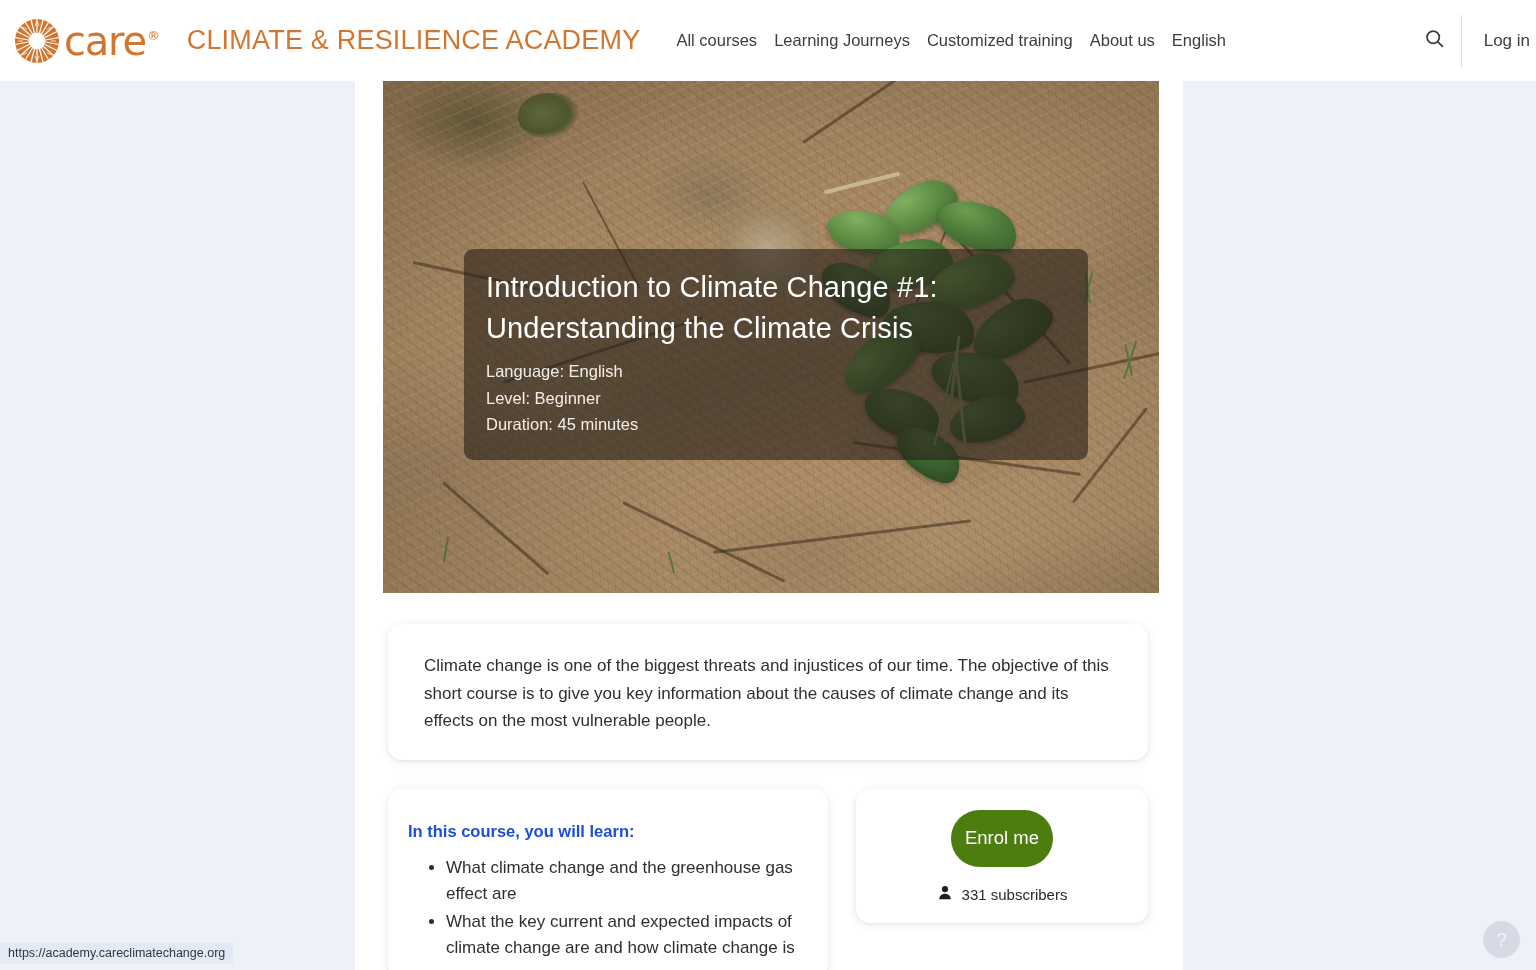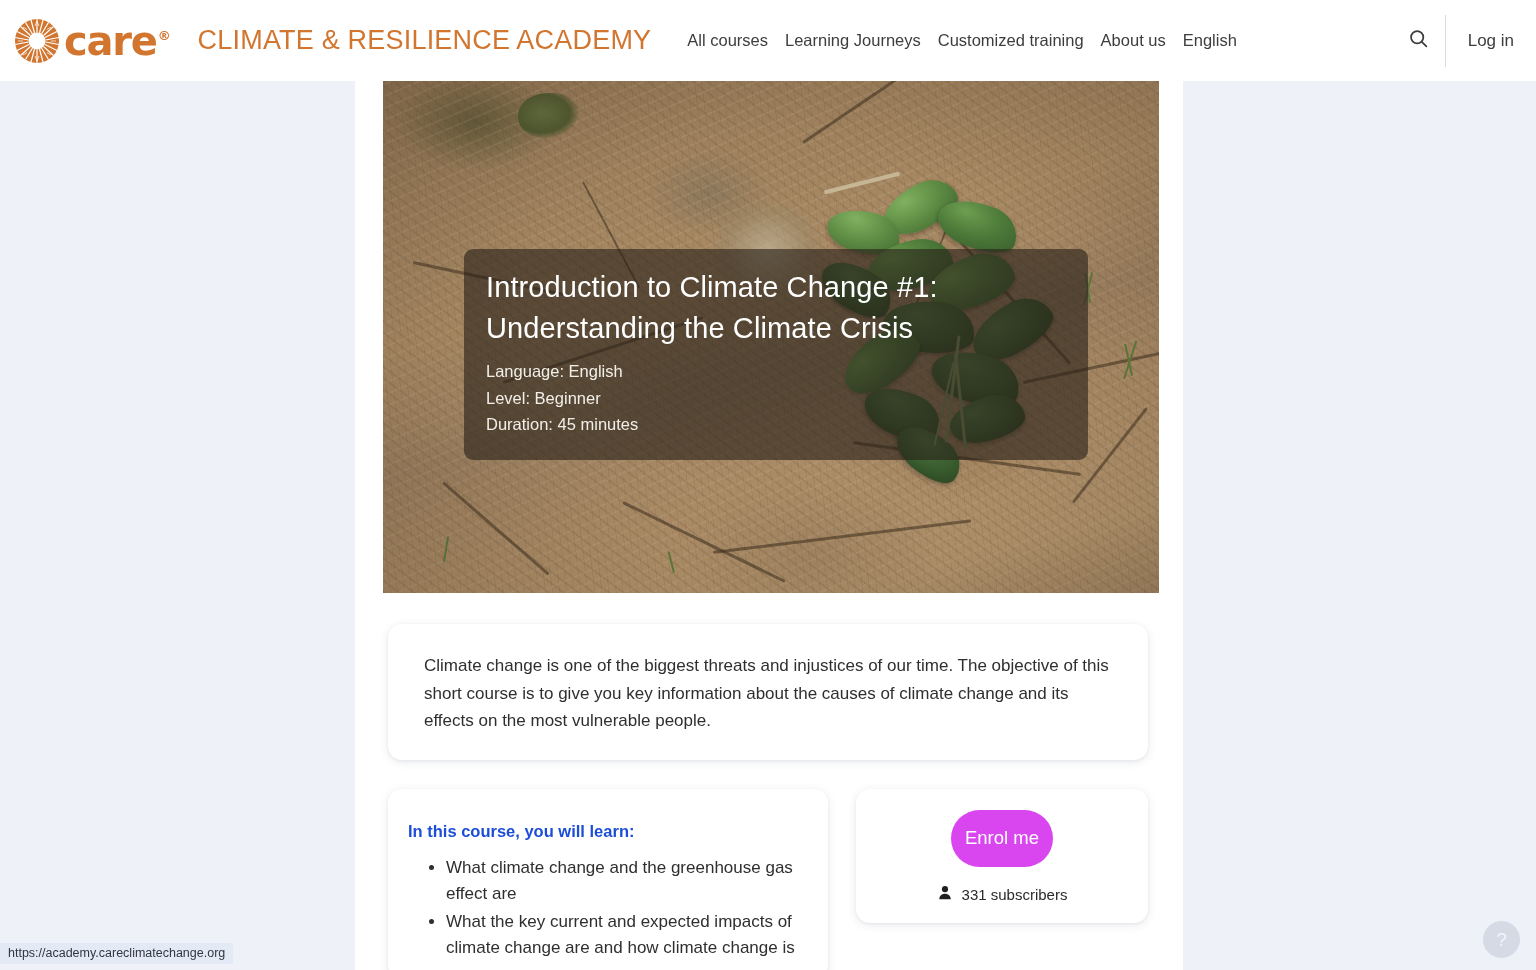--- a/index.html
+++ b/index.html
@@ -33,21 +33,21 @@
   }
 
   .brand-mark {
     width: 50px; height: 50px;
     flex: 0 0 50px;
     position: relative;
   }
 
   .brand-care {
     font-size: 40px;
-    font-weight: bold;
+    font-weight: normal;
     color: #d2762f;
     letter-spacing: -1.2px;
     line-height: 1;
     margin-left: 2px;
     font-family: "DejaVu Sans", sans-serif;
   }
   .brand-reg {
     font-size: 13px;
     color: #d2762f;
     vertical-align: super;
@@ -89,21 +89,21 @@
   }
   .divider-v {
     width: 1px;
     height: 52px;
     background: #dcdcdc;
     margin: 0 0px;
   }
   .login-link {
     font-size: 17px;
     color: #3d3d3d;
-    padding: 0 22px 0 22px;
+    padding: 0 6px 0 22px;
     cursor: pointer;
     white-space: nowrap;
     text-decoration: none;
   }
 
   
   .page-bg {
     position: absolute;
     top: 81px; left: 0;
     width: 1536px;
@@ -273,21 +273,21 @@
     display: flex;
     flex-direction: column;
     align-items: center;
     justify-content: center;
   }
   .enrol-btn {
     width: 102px;
     height: 57px;
     border: none;
     border-radius: 29px;
-    background: #d946ef;
+    background: #4d7c0f;
     color: #ffffff;
     font-size: 18.5px;
     font-family: "Liberation Sans", sans-serif;
     cursor: pointer;
     margin-top: 2px;
   }
   .subscribers-row {
     display: flex;
     align-items: center;
     gap: 9px;

